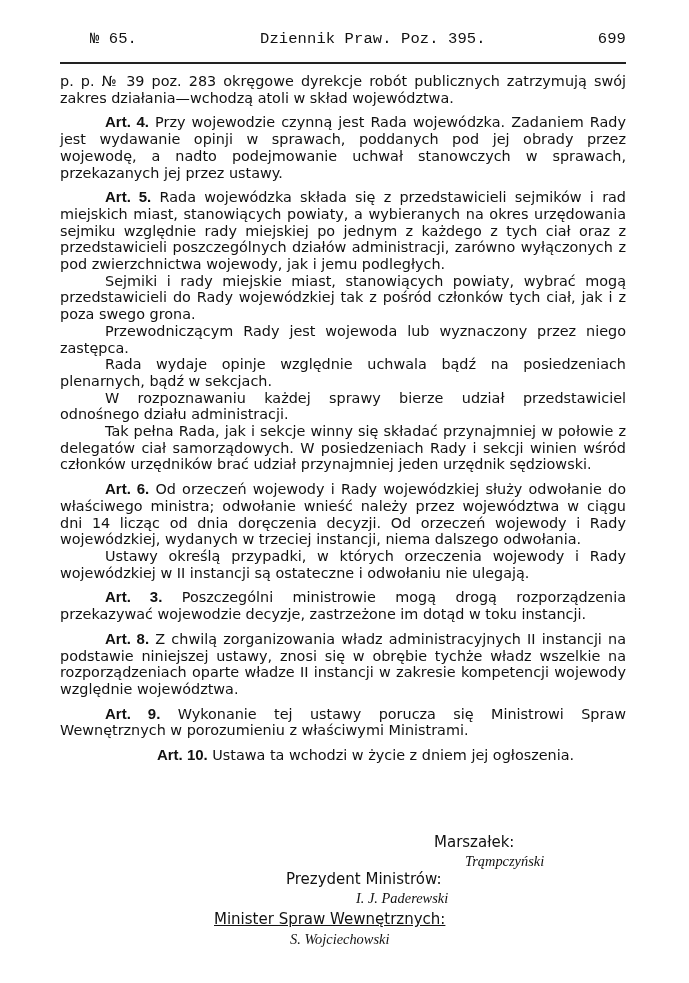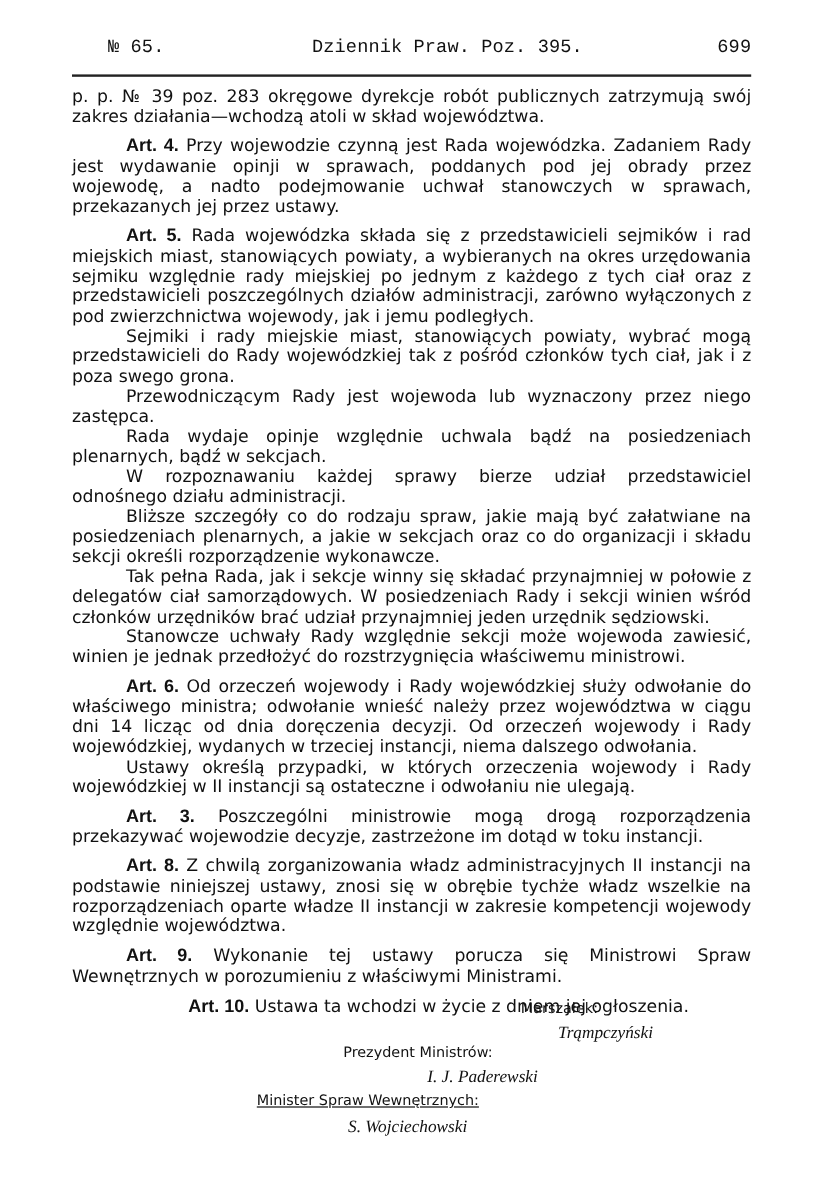--- a/index.html
+++ b/index.html
@@ -14,21 +14,21 @@
     }
     .header .left { position: absolute; left: 30px; top: 0; }
     .header .center { position: absolute; left: 200px; top: 0; }
     .header .right { position: absolute; right: 0px; top: 0; }
     .rule { position: absolute; top: 62px; left: 0; width: 566px; height: 2px; background: #222; }
     .body { position: absolute; top: 73px; left: 0; width: 566px; font-size: 14.4px; line-height: 16.7px; text-align: justify; }
     .p { margin: 0; text-indent: 0; }
     .ind { text-indent: 45px; }
     .gap { margin-top: 8px; }
     .art { font-family: Liberation Sans, sans-serif; font-weight: bold; font-size: 15px; }
-    .sig { position: absolute; font-size: 12px; white-space: nowrap; }
+    .sig { position: absolute; font-size: 15px; white-space: nowrap; }
     .sig-name { font-family: Liberation Serif, serif; font-style: italic; font-size: 14.4px; }
     .last { text-align: center; }
   </style>
 </head>
 <body>
 
 <div class="page">
   <div class="header">
     <span class="left">№ 65.</span>
     <span class="center">Dziennik Praw. Poz. 395.</span>
@@ -39,23 +39,21 @@
   <div class="body">
     <p class="p"><span>p. p. № 39 poz. 283 okręgowe dyrekcje robót publicznych zatrzymują swój zakres działania—wchodzą atoli w skład województwa.</span></p>
 
     <p class="p ind gap"><span class="art">Art. 4.</span><span> Przy wojewodzie czynną jest Rada wojewódzka. Zadaniem Rady jest wydawanie opinji w sprawach, poddanych pod jej obrady przez wojewodę, a nadto podejmowanie uchwał stanowczych w sprawach, przekazanych jej przez ustawy.</span></p>
 
     <p class="p ind gap"><span class="art">Art. 5.</span><span> Rada wojewódzka składa się z przedstawicieli sejmików i rad miejskich miast, stanowiących powiaty, a wybieranych na okres urzędowania sejmiku względnie rady miejskiej po jednym z każdego z tych ciał oraz z przedstawicieli poszczególnych działów administracji, zarówno wyłączonych z pod zwierzchnictwa wojewody, jak i jemu podległych.</span></p>
     <p class="p ind"><span>Sejmiki i rady miejskie miast, stanowiących powiaty, wybrać mogą przedstawicieli do Rady wojewódzkiej tak z pośród członków tych ciał, jak i z poza swego grona.</span></p>
     <p class="p ind"><span>Przewodniczącym Rady jest wojewoda lub wyznaczony przez niego zastępca.</span></p>
     <p class="p ind"><span>Rada wydaje opinje względnie uchwala bądź na posiedzeniach plenarnych, bądź w sekcjach.</span></p>
     <p class="p ind"><span>W rozpoznawaniu każdej sprawy bierze udział przedstawiciel odnośnego działu administracji.</span></p>
-    <p class="p ind"><span>Bliższe szczegóły co do rodzaju spraw, jakie mają być załatwiane na posiedzeniach plenarnych, a jakie w sekcjach oraz co do organizacji i składu sekcji określi rozporządzenie wykonawcze.</span></p>
     <p class="p ind"><span>Tak pełna Rada, jak i sekcje winny się składać przynajmniej w połowie z delegatów ciał samorządowych. W posiedzeniach Rady i sekcji winien wśród członków urzędników brać udział przynajmniej jeden urzędnik sędziowski.</span></p>
-    <p class="p ind"><span>Stanowcze uchwały Rady względnie sekcji może wojewoda zawiesić, winien je jednak przedłożyć do rozstrzygnięcia właściwemu ministrowi.</span></p>
 
     <p class="p ind gap"><span class="art">Art. 6.</span><span> Od orzeczeń wojewody i Rady wojewódzkiej służy odwołanie do właściwego ministra; odwołanie wnieść należy przez województwa w ciągu dni 14 licząc od dnia doręczenia decyzji. Od orzeczeń wojewody i Rady wojewódzkiej, wydanych w trzeciej instancji, niema dalszego odwołania.</span></p>
     <p class="p ind"><span>Ustawy określą przypadki, w których orzeczenia wojewody i Rady wojewódzkiej w II instancji są ostateczne i odwołaniu nie ulegają.</span></p>
 
     <p class="p ind gap"><span class="art">Art. 3.</span><span> Poszczególni ministrowie mogą drogą rozporządzenia przekazywać wojewodzie decyzje, zastrzeżone im dotąd w toku instancji.</span></p>
 
     <p class="p ind gap"><span class="art">Art. 8.</span><span> Z chwilą zorganizowania władz administracyjnych II instancji na podstawie niniejszej ustawy, znosi się w obrębie tychże władz wszelkie na rozporządzeniach oparte władze II instancji w zakresie kompetencji wojewody względnie województwa.</span></p>
 
     <p class="p ind gap"><span class="art">Art. 9.</span><span> Wykonanie tej ustawy porucza się Ministrowi Spraw Wewnętrznych w porozumieniu z właściwymi Ministrami.</span></p>
 

